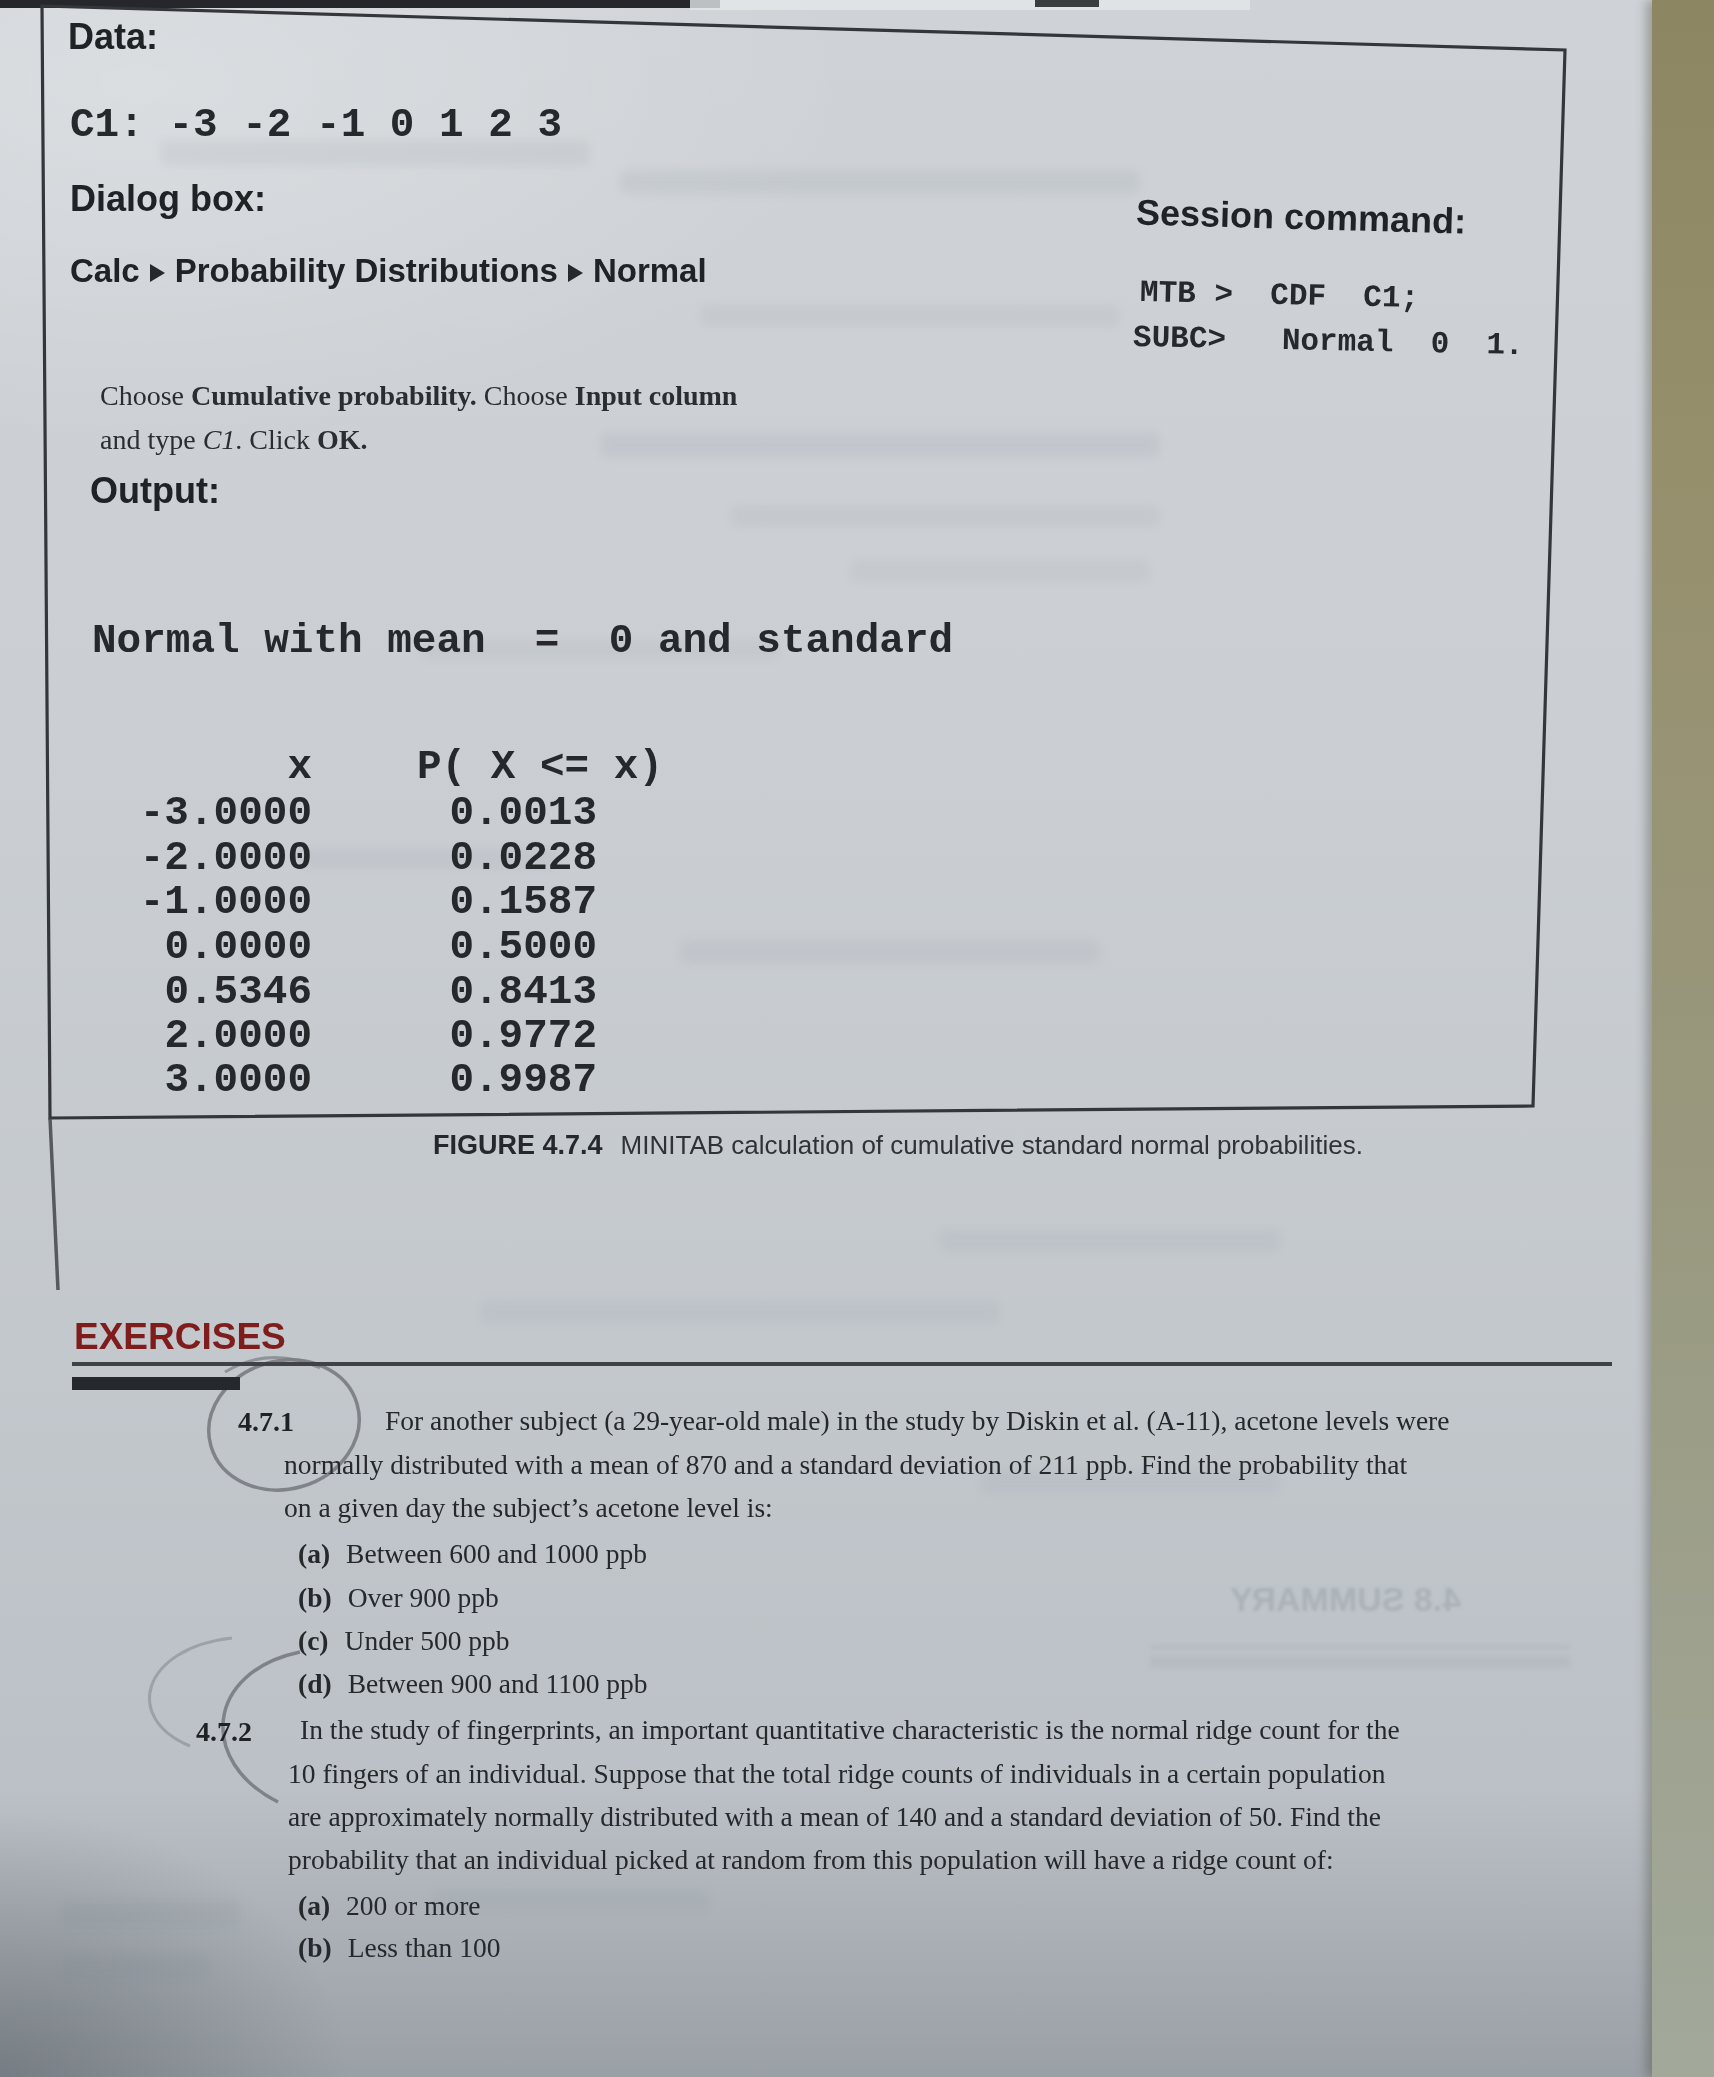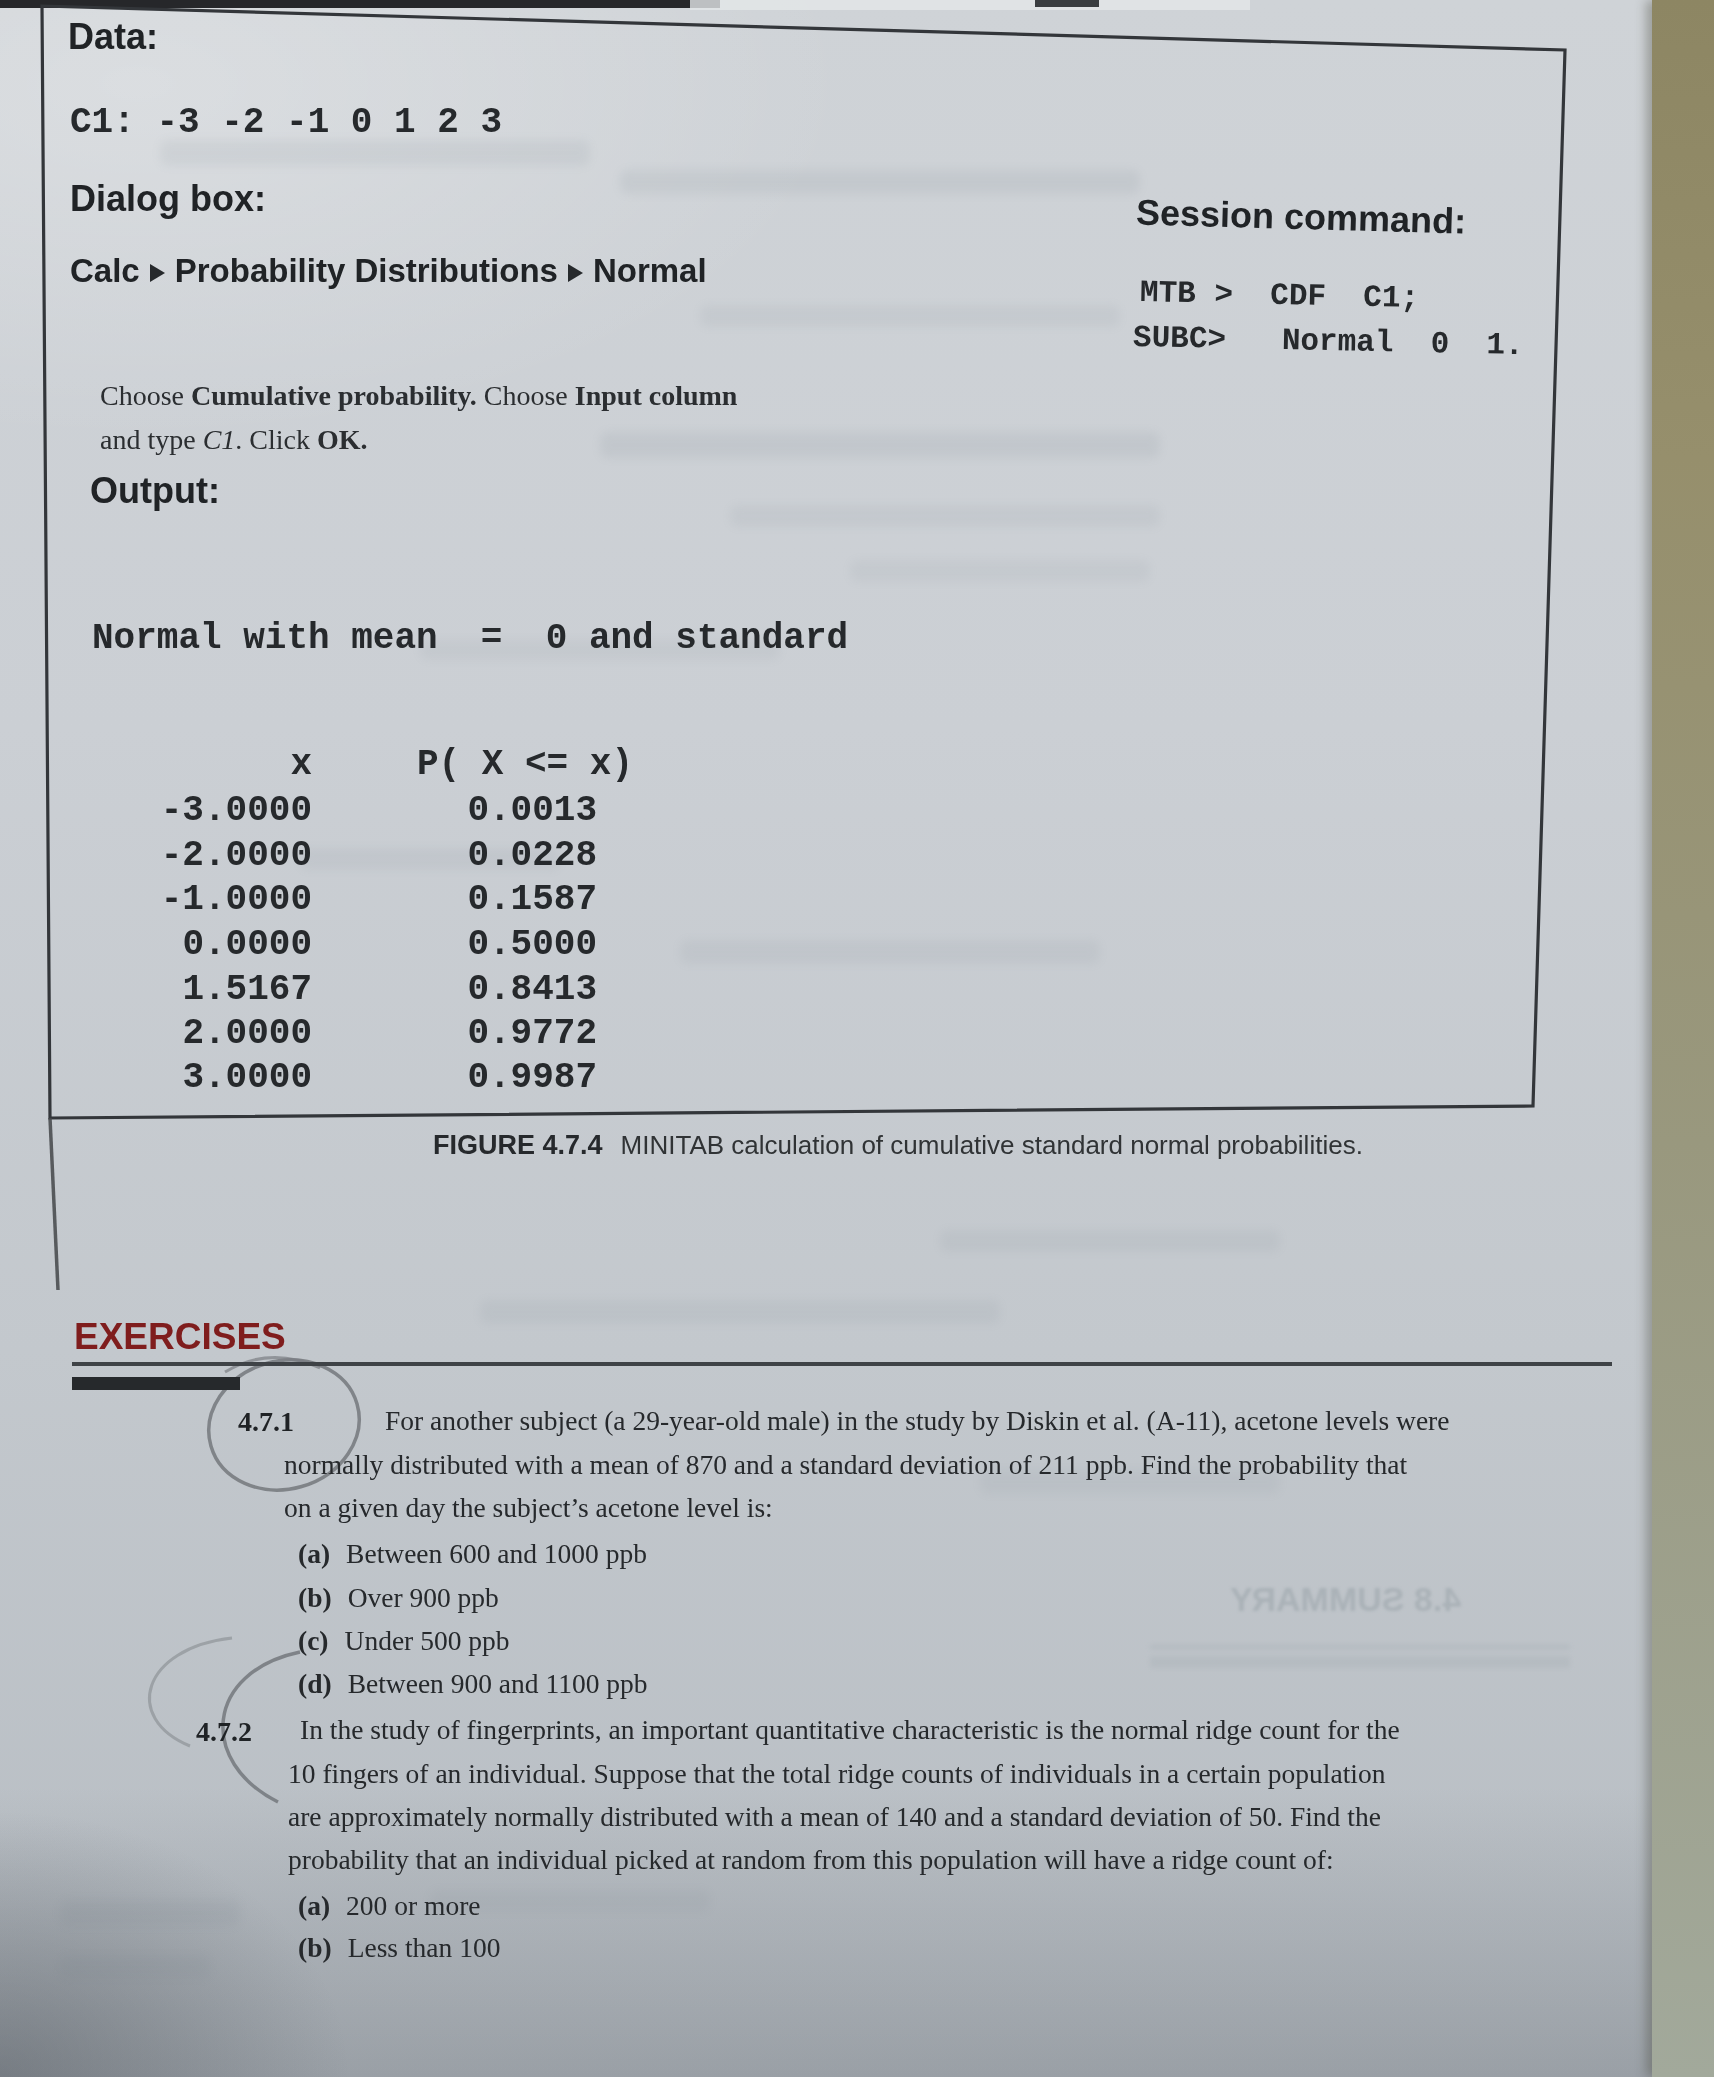--- a/index.html
+++ b/index.html
@@ -15,21 +15,21 @@
     background:linear-gradient(180deg,#8d8663 0%,#968f6c 22%,#99987e 55%,#a2a99b 100%);
     box-shadow:-6px 0 10px rgba(60,60,45,.35);}
   .top-dark{position:absolute;left:0;top:0;width:720px;height:8px;background:#26272a;}
   .top-light{position:absolute;left:690px;top:0;width:560px;height:10px;background:#e4e7e9;opacity:.8;}
   .top-nub{position:absolute;left:1035px;top:0;width:64px;height:7px;background:#3a3d40;}
   .bleed{position:absolute;background:#6e7a84;filter:blur(5px);border-radius:8px;}
   svg.marks{position:absolute;left:0;top:0;z-index:1;}
   .txt{position:absolute;z-index:2;color:#26292c;}
   .h-sans{font-family:"Liberation Sans",sans-serif;font-weight:700;font-size:36px;color:#202326;}
   .h-sans-lg{font-family:"Liberation Sans",sans-serif;font-weight:700;font-size:37px;color:#202326;}
-  .mono{font-family:"Liberation Mono","DejaVu Sans Mono",monospace;font-weight:700;font-size:36px;white-space:pre;color:#26292c;}
+  .mono{font-family:"Liberation Mono","DejaVu Sans Mono",monospace;font-weight:700;font-size:41px;white-space:pre;color:#26292c;}
   .serif{font-family:"Liberation Serif","DejaVu Serif",serif;font-size:28px;color:#2b2e31;white-space:pre;}
   .serif b{font-weight:700;}
   .serif i{font-style:italic;}
   .menu-line{font-family:"Liberation Sans",sans-serif;font-weight:700;font-size:33px;color:#202326;display:flex;align-items:center;}
   .tri{display:inline-block;width:0;height:0;border-left:15px solid #26292c;border-top:9px solid transparent;border-bottom:9px solid transparent;margin:4px 10px 0 10px;}
   .tbl-cell{position:absolute;text-align:right;width:212px;}
   .caption-row{display:flex;gap:18px;align-items:baseline;}
   .cap-label{font-family:"Liberation Sans",sans-serif;font-weight:700;font-size:27px;color:#26292c;text-align:center;}
   .cap-text{font-family:"Liberation Sans",sans-serif;font-size:26px;color:#303335;}
   .ex-head{font-family:"Liberation Sans",sans-serif;font-weight:700;font-size:37px;letter-spacing:0px;color:#7f1d1d;}
@@ -127,21 +127,21 @@
     </div>
     <div>
       <div class="txt mono tbl-cell" style="left:100px;top:879px">-1.0000</div>
       <div class="txt mono tbl-cell" style="left:385px;top:879px">0.1587</div>
     </div>
     <div>
       <div class="txt mono tbl-cell" style="left:100px;top:924px">0.0000</div>
       <div class="txt mono tbl-cell" style="left:385px;top:924px">0.5000</div>
     </div>
     <div>
-      <div class="txt mono tbl-cell" style="left:100px;top:969px">1.5167</div>
+      <div class="txt mono tbl-cell" style="left:100px;top:969px">0.5346</div>
       <div class="txt mono tbl-cell" style="left:385px;top:969px">0.8413</div>
     </div>
     <div>
       <div class="txt mono tbl-cell" style="left:100px;top:1013px">2.0000</div>
       <div class="txt mono tbl-cell" style="left:385px;top:1013px">0.9772</div>
     </div>
     <div>
       <div class="txt mono tbl-cell" style="left:100px;top:1057px">3.0000</div>
       <div class="txt mono tbl-cell" style="left:385px;top:1057px">0.9987</div>
     </div>

